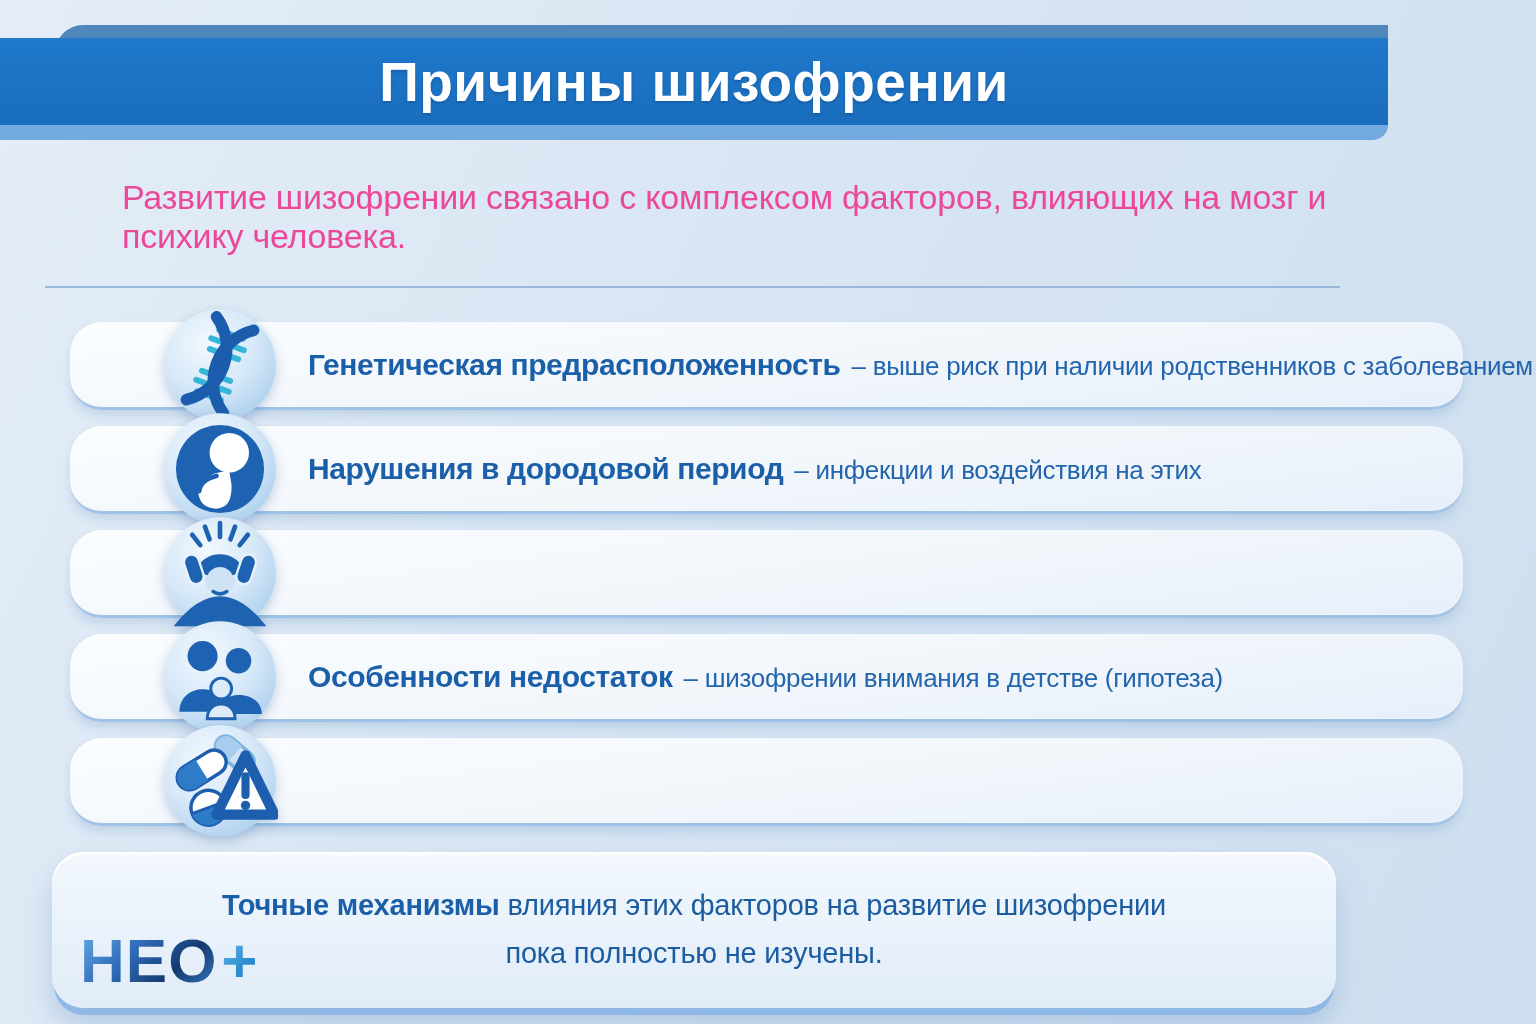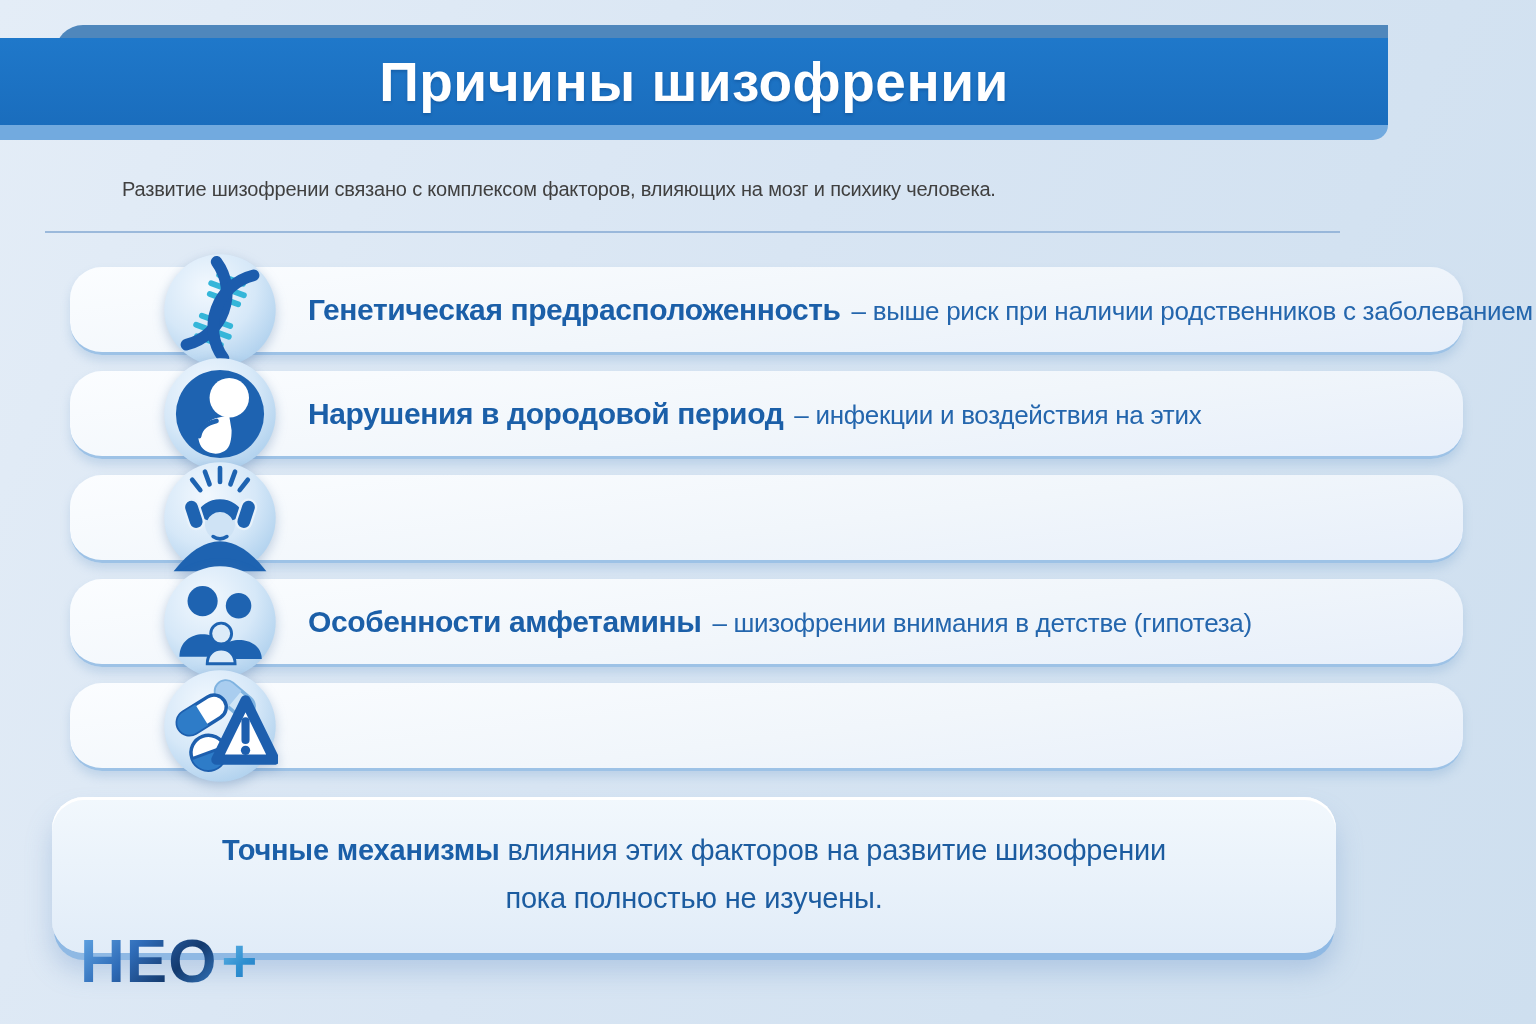--- a/index.html
+++ b/index.html
@@ -28,21 +28,21 @@
     text-shadow:0 2px 3px rgba(0,40,90,0.25);
   }
   .band-strip {
     position:absolute; top:125px; left:0; right:0; height:15px;
     background:#72aadf; border-bottom-right-radius:36px;
   }
 
   
   .intro {
     margin:38px 60px 0 122px;
-    font-size:20px; color:#404040; letter-spacing:-0.2px;
+    font-size:34px; color:#ec4899; letter-spacing:-0.2px;
   }
   .divider {
     border:none; border-top:2px solid #89acd4;
     margin:30px 48px 0 45px; opacity:0.8;
   }
 
   
   .factors { margin:34px 0 0 70px; width:1393px; }
   .factor-card {
     position:relative; height:88px; margin-bottom:16px;
@@ -208,21 +208,21 @@
             <circle cx="35" cy="32" r="13"></circle>
             <path d="M15 80 C 15 54, 55 54, 55 80 Z"></path>
             <circle cx="66" cy="36" r="11"></circle>
             <path d="M47 82 C 47 60, 86 60, 86 82 Z"></path>
           </g>
           <circle cx="51" cy="60" r="9" fill="#dcebf8" stroke="#1e63b1" stroke-width="2.5"></circle>
           <path d="M39 86 C 39 69, 63 69, 63 86 Z" fill="#dcebf8" stroke="#1e63b1" stroke-width="2.5"></path>
         </svg>
       </span>
       <p class="factor-text">
-        <strong class="factor-title">Особенности амфетамины</strong><span>– шизофрении внимания в детстве (гипотеза)</span>
+        <strong class="factor-title">Особенности недостаток</strong><span>– шизофрении внимания в детстве (гипотеза)</span>
       </p>
     </div>
 
     <div class="factor-card">
       <span class="icon-badge">
         <svg viewBox="0 0 100 100">
           <defs>
             <radialGradient id="g-pil" cx="38%" cy="30%" r="80%">
               <stop offset="0%" stop-color="#f2f8fe"></stop>
                 <stop offset="55%" stop-color="#d6e8f8"></stop>

